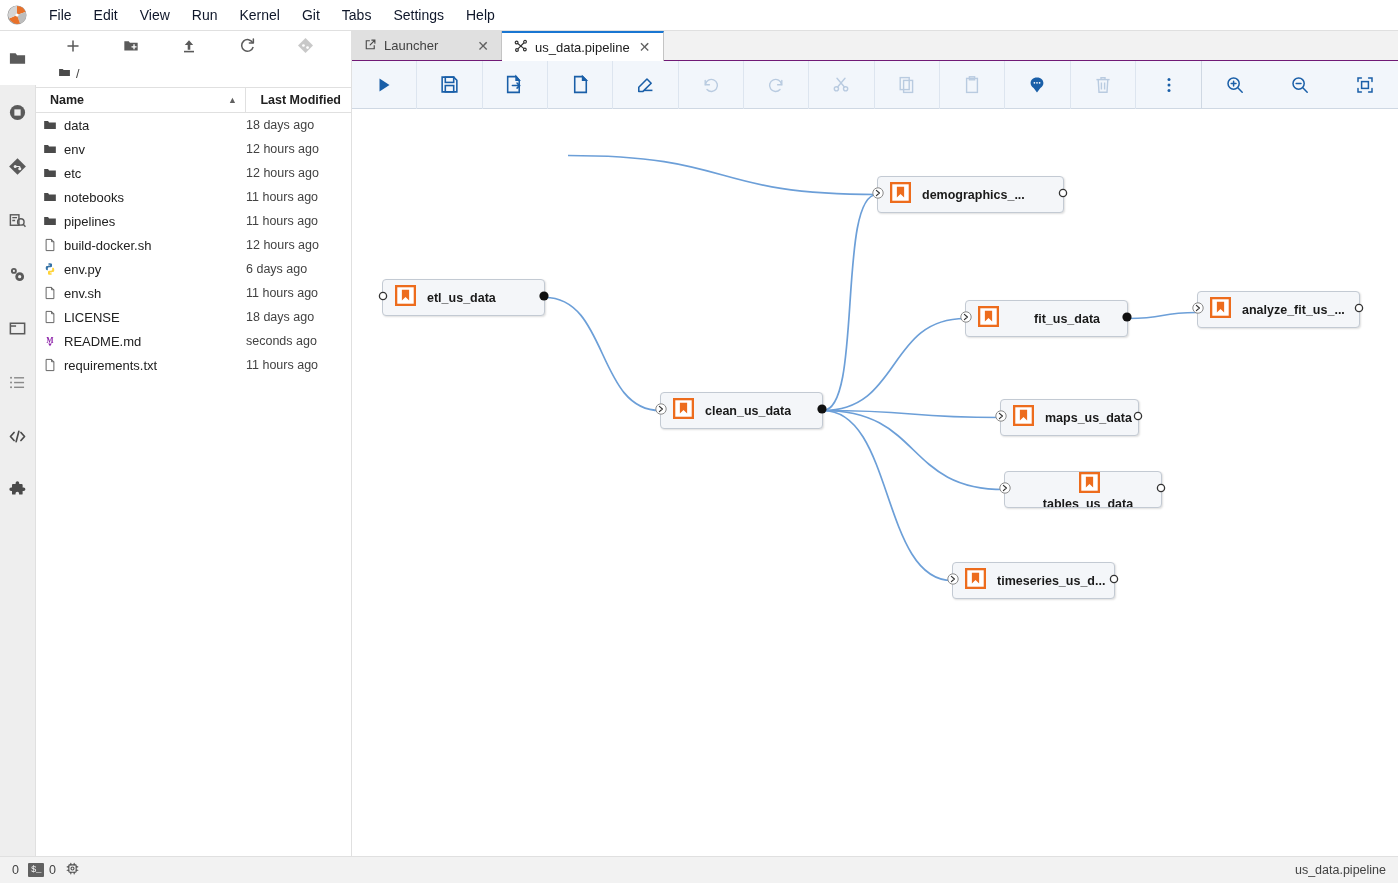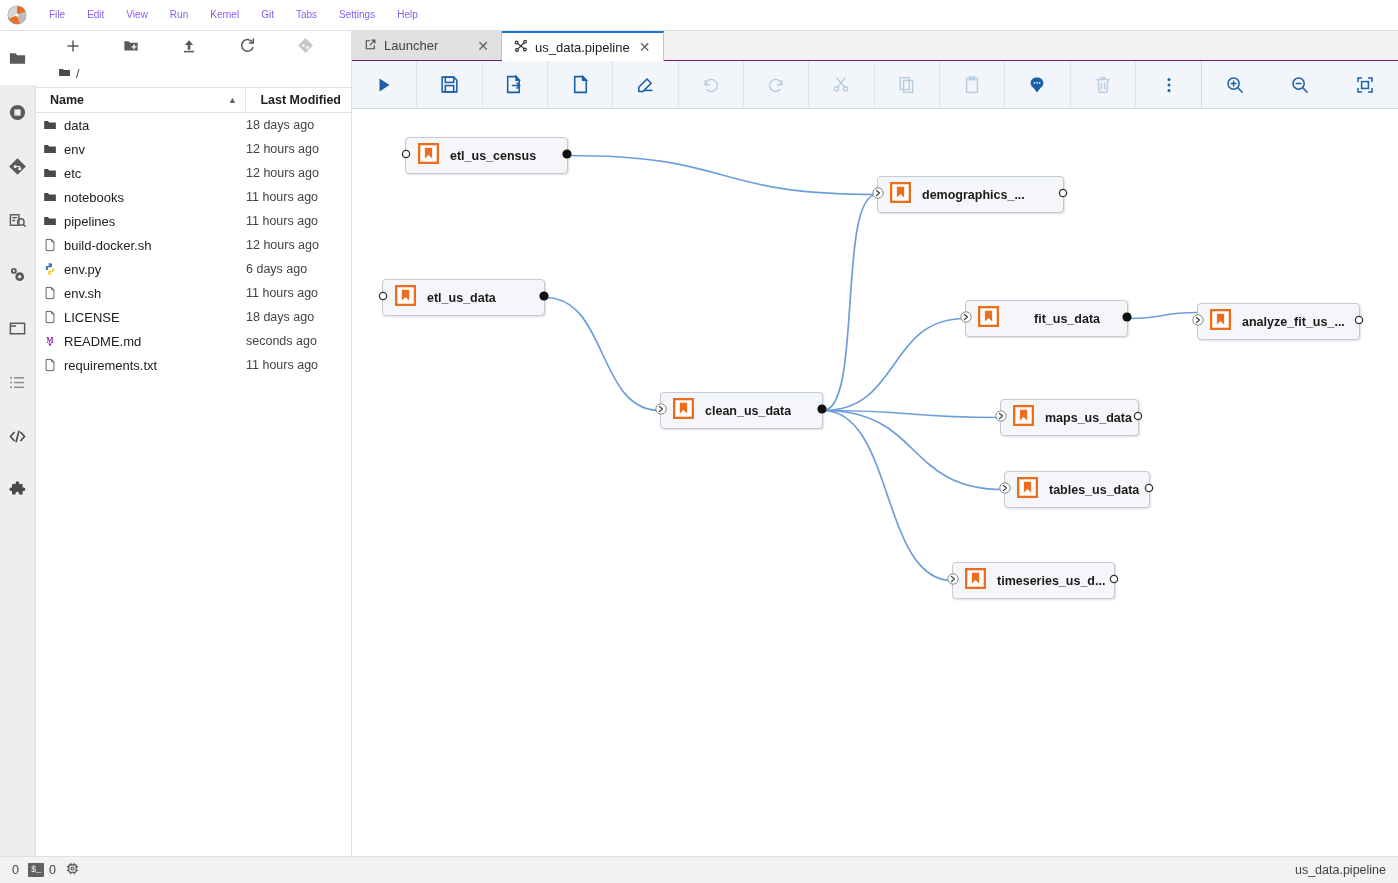--- a/index.html
+++ b/index.html
@@ -11,21 +11,21 @@
   #app { position: relative; width: 1398px; height: 883px; display: flex; flex-direction: column; }
 
   
   .menubar {
     height: 31px; flex: 0 0 31px; display: flex; align-items: center;
     background: #fff; border-bottom: 1px solid #e0e0e0; padding-left: 4px;
   }
   .logo { width: 26px; height: 26px; display:flex; align-items:center; justify-content:center; }
   .menu-items { display: flex; align-items: center; margin-left: 8px; }
   .menu-item {
-    font-size: 10px; color: #8b5cf6; padding: 4px 11px; cursor: default;
+    font-size: 14px; color: #0f172a; padding: 4px 11px; cursor: default;
     line-height: 16px; white-space: nowrap;
   }
 
   
   .bodyrow { flex: 1 1 auto; display: flex; min-height: 0; }
 
   
   .activitybar {
     width: 36px; flex: 0 0 36px; background: #eeeeee;
     border-right: 1px solid #e0e0e0; display: flex; flex-direction: column;
@@ -541,33 +541,20 @@
           <svg class="edges" id="edges">
               <path d="M 216 46.5 C 385.95000000000005 46.5, 355.04999999999995 85.5, 525 85.5" fill="none" stroke="#6c9fd8" stroke-width="1.7"></path>
               <path d="M 193 188.5 C 256.25 188.5, 244.75 301.5, 308 301.5" fill="none" stroke="#6c9fd8" stroke-width="1.7"></path>
               <path d="M 471 301.5 C 511 301.5, 485 85.5, 525 85.5" fill="none" stroke="#6c9fd8" stroke-width="1.7"></path>
               <path d="M 471 301.5 C 549.1 301.5, 534.9 209.5, 613 209.5" fill="none" stroke="#6c9fd8" stroke-width="1.7"></path>
               <path d="M 471 301.5 C 568.35 301.5, 550.65 308.5, 648 308.5" fill="none" stroke="#6c9fd8" stroke-width="1.7"></path>
               <path d="M 471 301.5 C 570.55 301.5, 552.45 380.5, 652 380.5" fill="none" stroke="#6c9fd8" stroke-width="1.7"></path>
               <path d="M 471 301.5 C 541.95 301.5, 529.05 471.5, 600 471.5" fill="none" stroke="#6c9fd8" stroke-width="1.7"></path>
               <path d="M 776 209.5 C 816 209.5, 805 203.5, 845 203.5" fill="none" stroke="#6c9fd8" stroke-width="1.7"></path>
             </svg>
-        <div class="node" style="left: 53px; top: 28px; width: 163px;">
-              <span class="port port-in"><svg width="14" height="14" viewBox="0 0 14 14">
-                  <circle cx="7" cy="7" r="3.6" fill="#ffffff" stroke="#333" stroke-width="1.3"></circle>
-                </svg></span>
-              <span class="nicon"><svg width="21" height="21" viewBox="0 0 22 22">
-                  <rect x="1.2" y="1.2" width="19.6" height="19.6" fill="#ffffff" stroke="#ed6c1d" stroke-width="2.4"></rect>
-                  <path d="M7.2 5.1h7.6v11.2L11 12.5l-3.8 3.8z" fill="#ed6c1d"></path>
-                </svg></span>
-              <span class="nlabel">etl_us_census</span>
-              <span class="port port-out"><svg width="14" height="14" viewBox="0 0 14 14">
-                  <circle cx="7" cy="7" r="4.6" fill="#111"></circle>
-                </svg></span>
-            </div>
             <div class="node" style="left: 525px; top: 67px; width: 187px;">
               <span class="port port-in"><svg width="14" height="14" viewBox="0 0 14 14">
                   <circle cx="7" cy="7" r="5.2" fill="#ffffff" stroke="#8a8a8a" stroke-width="1"></circle>
                   <path d="M5.4 4.4 8.4 7l-3 2.6" fill="none" stroke="#333" stroke-width="1.2" stroke-linecap="round" stroke-linejoin="round"></path>
                 </svg></span>
               <span class="nicon"><svg width="21" height="21" viewBox="0 0 22 22">
                   <rect x="1.2" y="1.2" width="19.6" height="19.6" fill="#ffffff" stroke="#ed6c1d" stroke-width="2.4"></rect>
                   <path d="M7.2 5.1h7.6v11.2L11 12.5l-3.8 3.8z" fill="#ed6c1d"></path>
                 </svg></span>
               <span class="nlabel">demographics_...</span>
@@ -595,21 +582,21 @@
                 </svg></span>
               <span class="nicon"><svg width="21" height="21" viewBox="0 0 22 22">
                   <rect x="1.2" y="1.2" width="19.6" height="19.6" fill="#ffffff" stroke="#ed6c1d" stroke-width="2.4"></rect>
                   <path d="M7.2 5.1h7.6v11.2L11 12.5l-3.8 3.8z" fill="#ed6c1d"></path>
                 </svg></span>
               <span class="nlabel">fit_us_data</span>
               <span class="port port-out"><svg width="14" height="14" viewBox="0 0 14 14">
                   <circle cx="7" cy="7" r="4.6" fill="#111"></circle>
                 </svg></span>
             </div>
-            <div class="node" style="left: 845px; top: 194px; width: 163px;">
+            <div class="node" style="left: 845px; top: 182px; width: 163px;">
               <span class="port port-in"><svg width="14" height="14" viewBox="0 0 14 14">
                   <circle cx="7" cy="7" r="5.2" fill="#ffffff" stroke="#8a8a8a" stroke-width="1"></circle>
                   <path d="M5.4 4.4 8.4 7l-3 2.6" fill="none" stroke="#333" stroke-width="1.2" stroke-linecap="round" stroke-linejoin="round"></path>
                 </svg></span>
               <span class="nicon"><svg width="21" height="21" viewBox="0 0 22 22">
                   <rect x="1.2" y="1.2" width="19.6" height="19.6" fill="#ffffff" stroke="#ed6c1d" stroke-width="2.4"></rect>
                   <path d="M7.2 5.1h7.6v11.2L11 12.5l-3.8 3.8z" fill="#ed6c1d"></path>
                 </svg></span>
               <span class="nlabel">analyze_fit_us_...</span>
               <span class="port port-out"><svg width="14" height="14" viewBox="0 0 14 14">
@@ -637,21 +624,21 @@
                 </svg></span>
               <span class="nicon"><svg width="21" height="21" viewBox="0 0 22 22">
                   <rect x="1.2" y="1.2" width="19.6" height="19.6" fill="#ffffff" stroke="#ed6c1d" stroke-width="2.4"></rect>
                   <path d="M7.2 5.1h7.6v11.2L11 12.5l-3.8 3.8z" fill="#ed6c1d"></path>
                 </svg></span>
               <span class="nlabel">maps_us_data</span>
               <span class="port port-out"><svg width="14" height="14" viewBox="0 0 14 14">
                   <circle cx="7" cy="7" r="3.6" fill="#ffffff" stroke="#333" stroke-width="1.3"></circle>
                 </svg></span>
             </div>
-            <div class="node" style="left: 652px; top: 362px; width: 146px;">
+            <div class="node" style="left: 652px; top: 362px; width: 158px; flex-direction: column;">
               <span class="port port-in"><svg width="14" height="14" viewBox="0 0 14 14">
                   <circle cx="7" cy="7" r="5.2" fill="#ffffff" stroke="#8a8a8a" stroke-width="1"></circle>
                   <path d="M5.4 4.4 8.4 7l-3 2.6" fill="none" stroke="#333" stroke-width="1.2" stroke-linecap="round" stroke-linejoin="round"></path>
                 </svg></span>
               <span class="nicon"><svg width="21" height="21" viewBox="0 0 22 22">
                   <rect x="1.2" y="1.2" width="19.6" height="19.6" fill="#ffffff" stroke="#ed6c1d" stroke-width="2.4"></rect>
                   <path d="M7.2 5.1h7.6v11.2L11 12.5l-3.8 3.8z" fill="#ed6c1d"></path>
                 </svg></span>
               <span class="nlabel">tables_us_data</span>
               <span class="port port-out"><svg width="14" height="14" viewBox="0 0 14 14">

